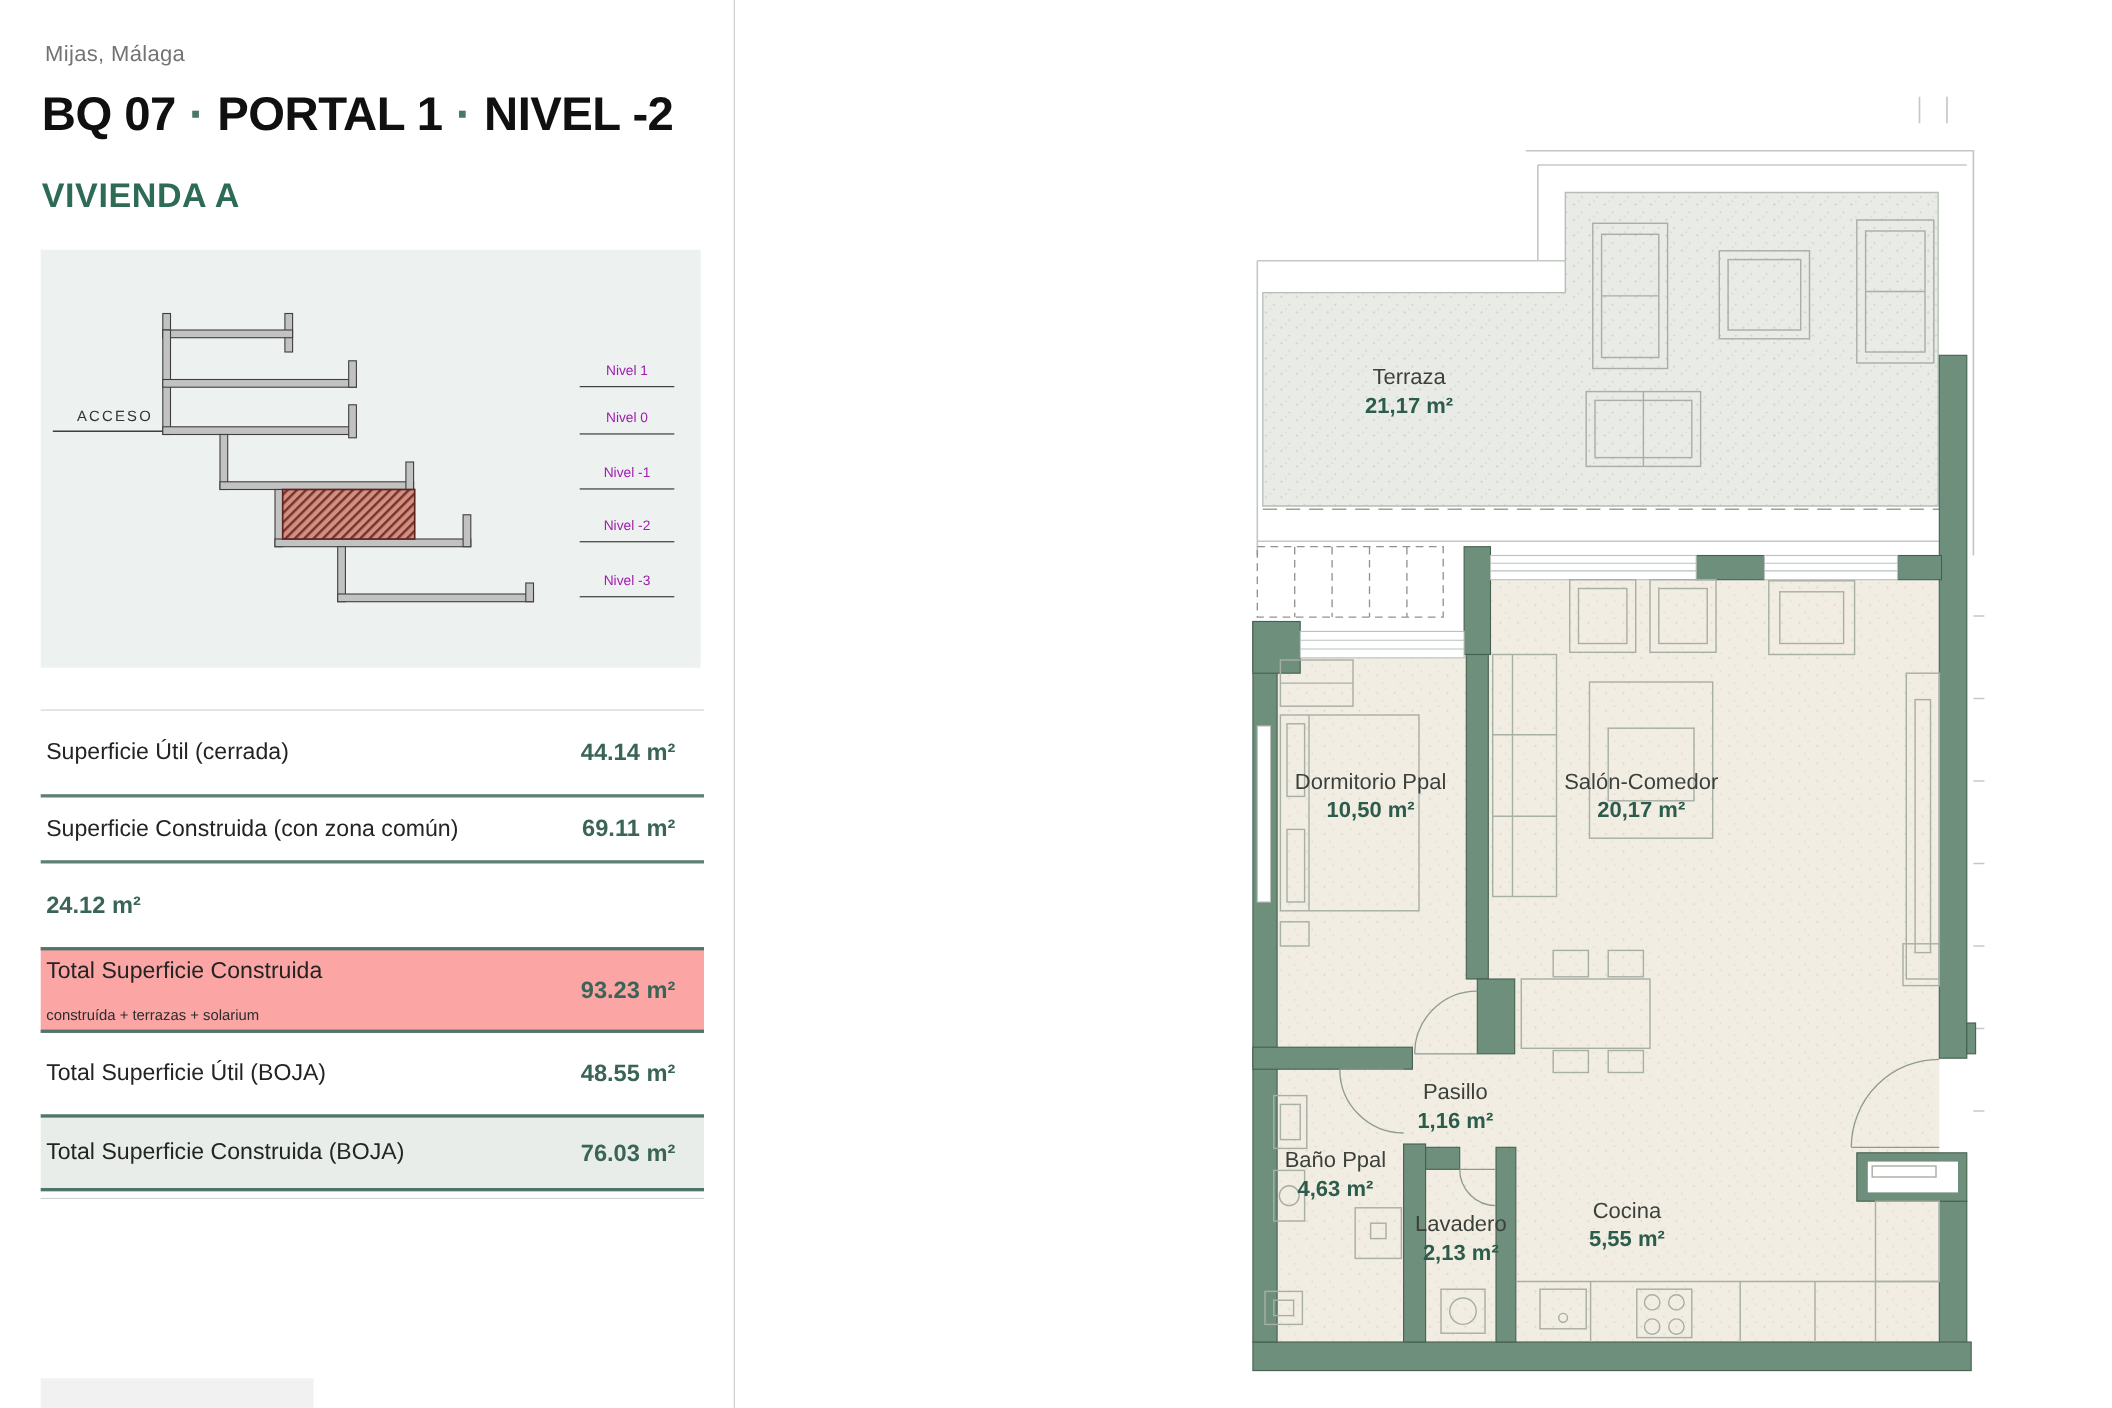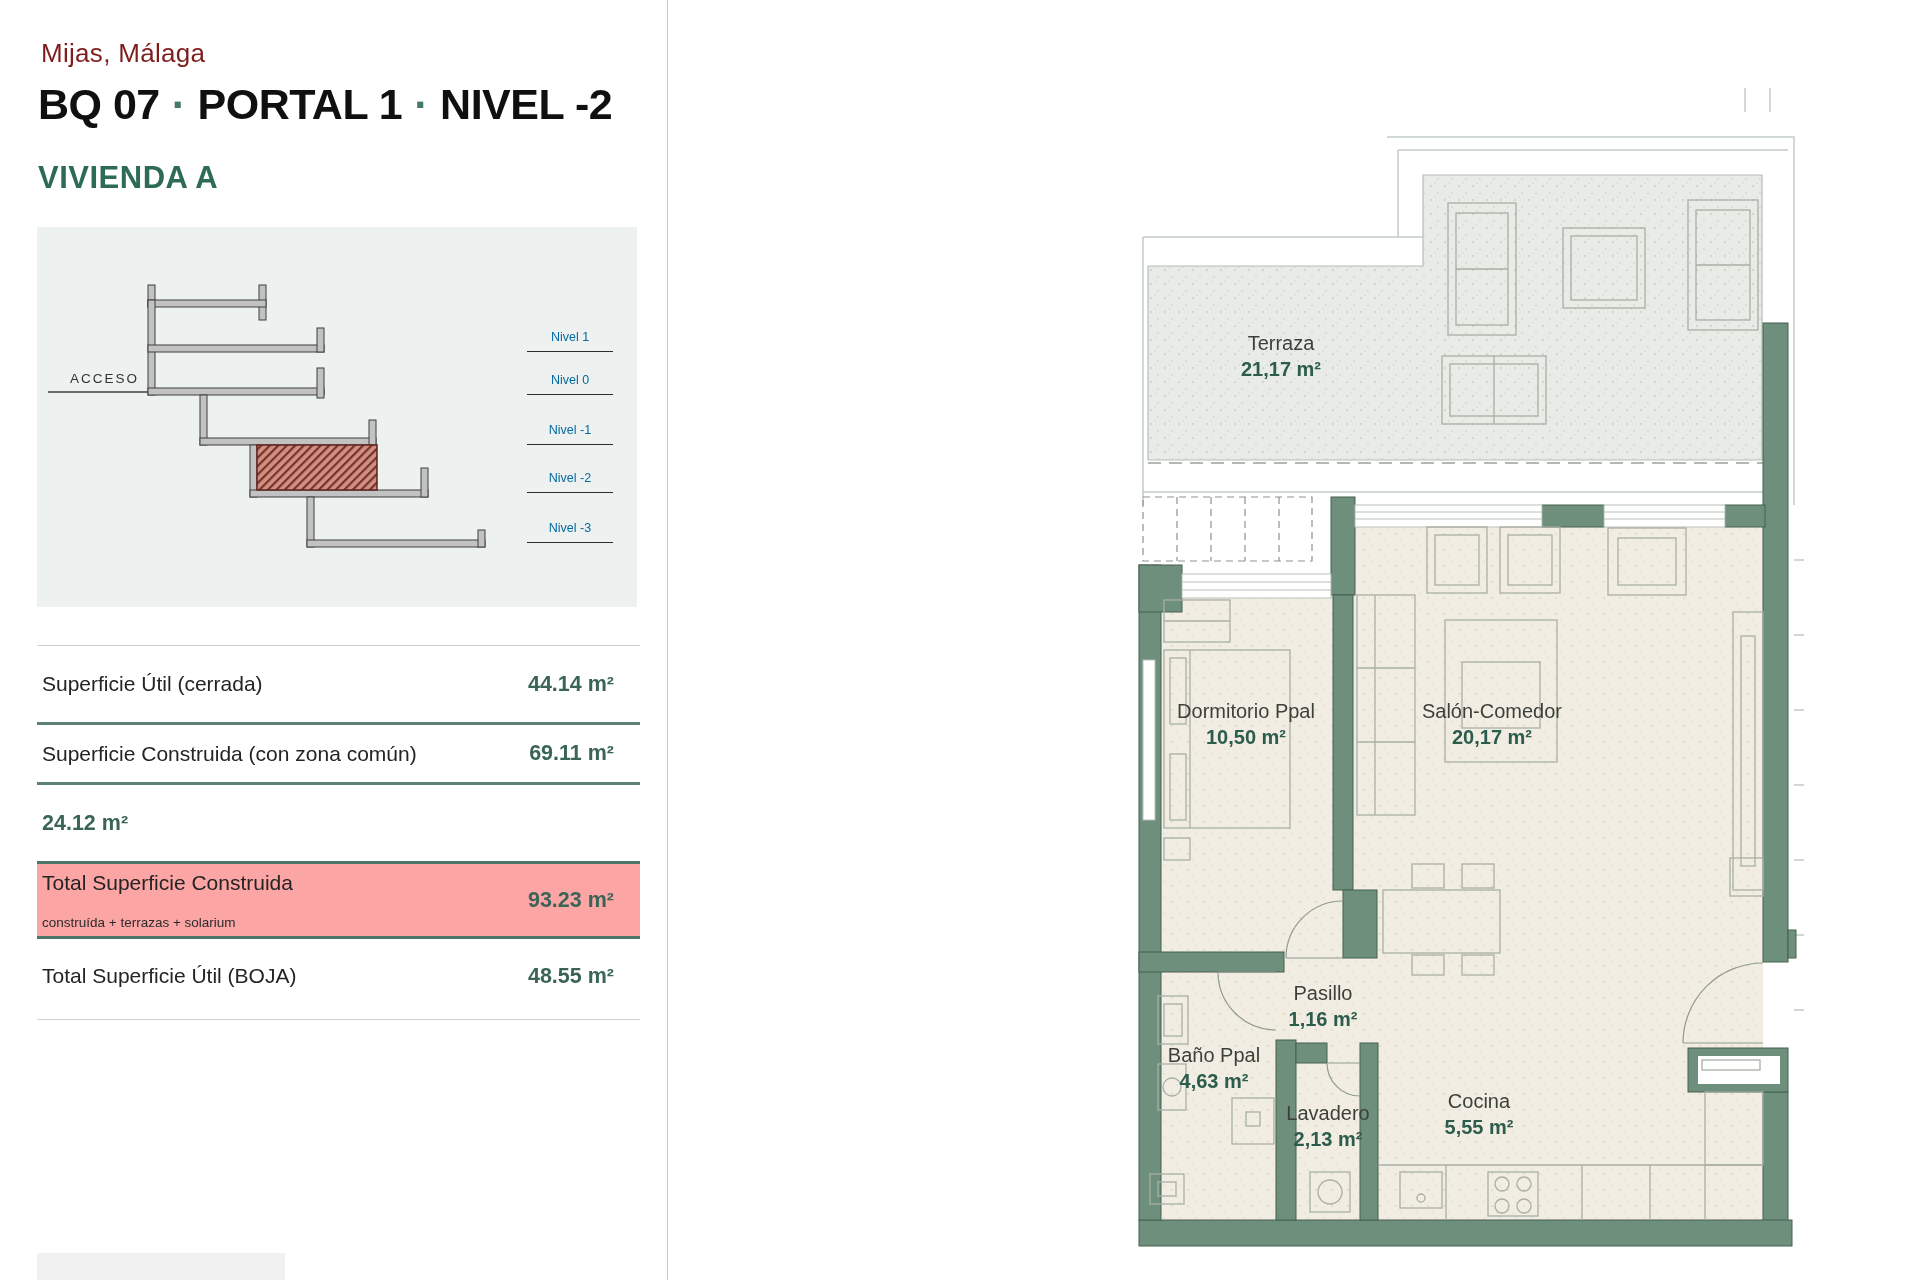--- a/index.html
+++ b/index.html
@@ -1,28 +1,28 @@
 <!DOCTYPE html>
 <html><head>
 <meta charset="utf-8">
 <style>
   html,body{margin:0;padding:0;background:#ffffff;}
   body{font-family:"Liberation Sans", sans-serif; -webkit-font-smoothing:antialiased;}
   .page{position:relative;width:1920px;height:1280px;background:#fff;overflow:hidden;}
 
   
-  .location{position:absolute;left:41px;top:38px;font-size:26px;color:#7f1d1d;letter-spacing:.3px;}
+  .location{position:absolute;left:41px;top:38px;font-size:20px;color:#737373;letter-spacing:.3px;}
   .title{position:absolute;left:38px;top:80px;font-size:43px;font-weight:bold;color:#101010;letter-spacing:-0.5px;white-space:nowrap;}
   .title .dot{color:#467a63;margin:0 12px;font-weight:bold;}
   .unit-title{position:absolute;left:38px;top:160px;font-size:31px;font-weight:bold;color:#2e6b55;letter-spacing:.5px;}
 
   .diagram-panel{position:absolute;left:37px;top:227px;width:600px;height:380px;background:#edf1f0;}
   .acceso-label{position:absolute;left:70px;top:371px;font-size:13.5px;letter-spacing:2px;color:#333;}
   .nivel-label{position:absolute;left:527px;width:86px;height:20px;border-bottom:1.5px solid #2d2d2d;
-               font-size:12.5px;color:#0369a1;text-align:center;padding-bottom:1px;}
+               font-size:12.5px;color:#a21caf;text-align:center;padding-bottom:1px;}
 
   
   .areas-table{position:absolute;left:37px;top:645px;width:603px;border-top:1px solid #d0d0d0;}
   .arow{display:flex;align-items:center;justify-content:space-between;padding:0 26px 0 5px;box-sizing:border-box;}
   .arow .lbl{font-size:21px;color:#242424;}
   .arow .sublbl{font-size:13.5px;color:#2c2c2c;margin-top:20px;}
   .arow .val{font-size:21.5px;font-weight:bold;color:#3a6457;white-space:nowrap;}
   .r1{height:79px;border-bottom:3px solid #5d8176;}
   .r2{height:60px;border-bottom:3px solid #5d8176;}
   .r3{height:76px;}
@@ -117,20 +117,24 @@
       <span>
         <div class="lbl">Total Superficie Construida</div>
         <div class="sublbl">construída + terrazas + solarium</div>
       </span>
       <span class="val">93.23 m²</span>
     </div>
     <div class="arow r5">
       <span class="lbl">Total Superficie Útil (BOJA)</span>
       <span class="val">48.55 m²</span>
     </div>
+    <div class="arow r6">
+      <span class="lbl">Total Superficie Construida (BOJA)</span>
+      <span class="val">76.03 m²</span>
+    </div>
     <div class="table-endline"></div>
   </div>
 
   <div class="footer-box"></div>
   <div class="v-divider"></div>
 
   <svg class="floor-plan-svg" width="710" height="1180" viewBox="1100 80 710 1180">
     <defs>
       <pattern id="sp1" width="14" height="14" patternUnits="userSpaceOnUse">
         <rect width="14" height="14" fill="#e9ebe7"></rect>

